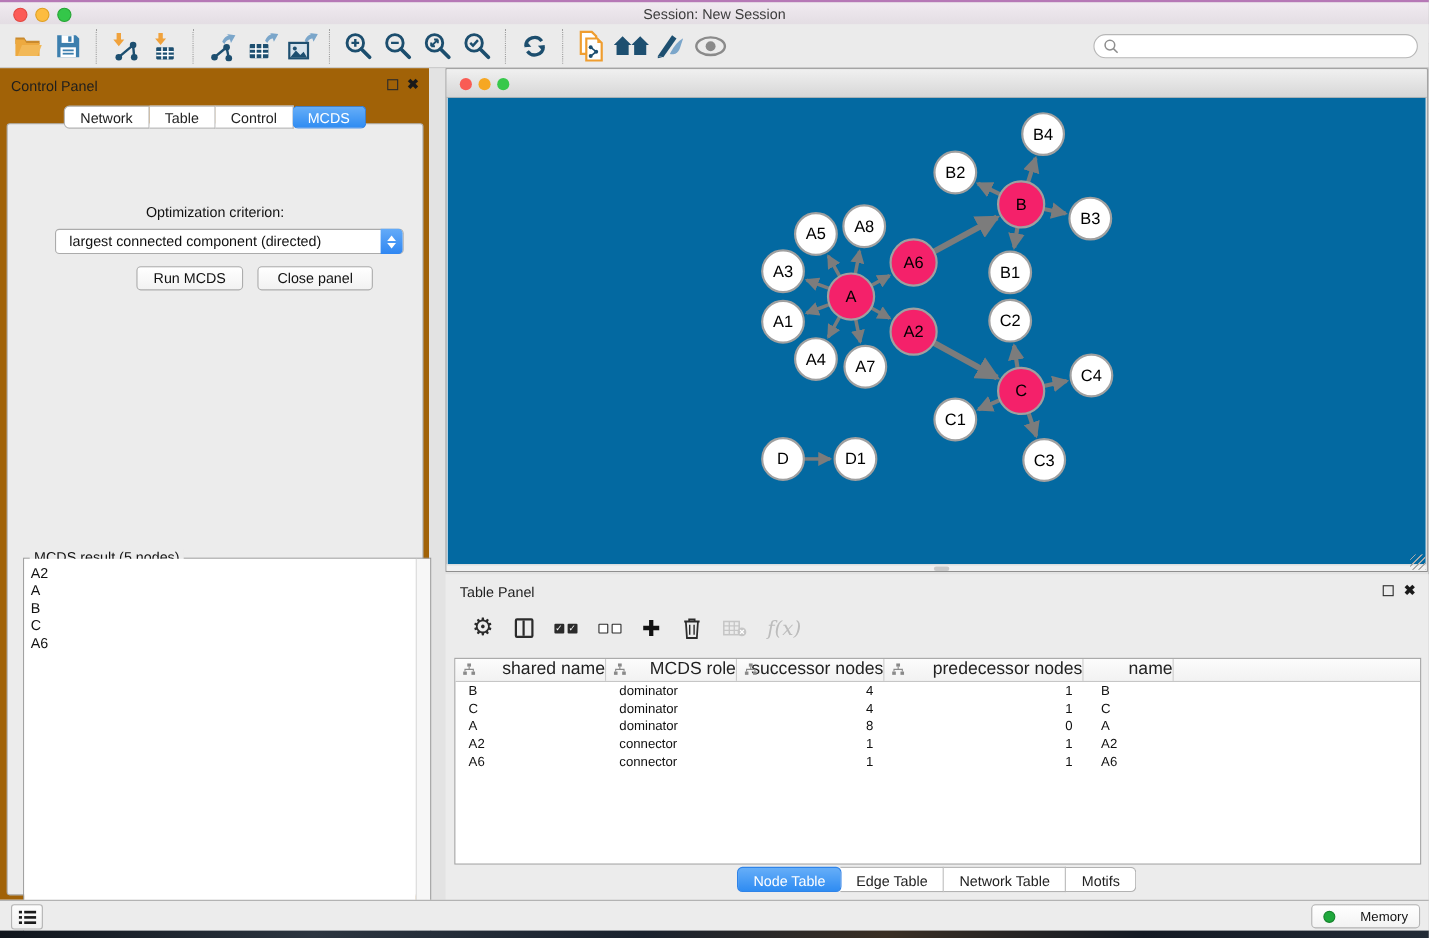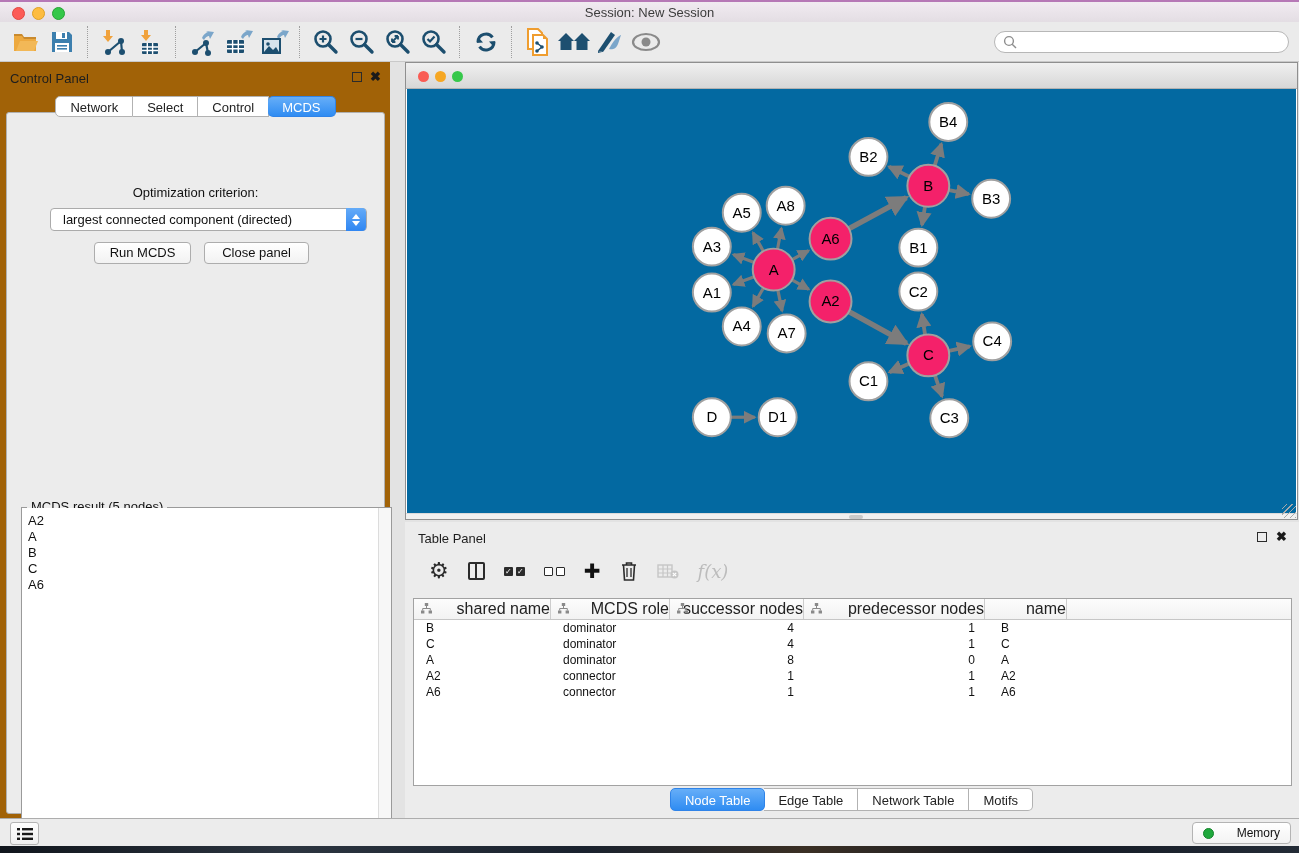--- a/index.html
+++ b/index.html
@@ -36,21 +36,21 @@
   .seg:last-child{border-radius:0 5px 5px 0;}
   .seg.sel{background:linear-gradient(#66aef8,#2f8cf2);color:#fff;border-color:#2f83e8;border-radius:5px;margin:0 -1px;position:relative;}
   .opt-label{position:absolute;left:0;right:0;top:72px;text-align:center;font-size:13px;color:#111;}
   .dropdown{position:absolute;left:43px;top:95px;width:317px;height:23px;background:#fff;border:1px solid #ababab;
     border-radius:4px;box-sizing:border-box;font-size:13px;color:#111;line-height:21px;padding-left:12px;}
   .dd-step{position:absolute;right:0;top:-1px;width:20px;height:23px;background:linear-gradient(#64abf8,#2f86f2);
     border-radius:0 4px 4px 0;display:flex;flex-direction:column;align-items:center;justify-content:center;gap:2px;}
   .dd-up{width:0;height:0;border-left:4px solid transparent;border-right:4px solid transparent;border-bottom:5px solid #fff;}
   .dd-dn{width:0;height:0;border-left:4px solid transparent;border-right:4px solid transparent;border-top:5px solid #fff;}
   .pbtn{position:absolute;top:129px;height:22px;background:linear-gradient(#ffffff,#f2f2f2);border:1px solid #adadad;
-    border-radius:4px;font-size:13px;color:#111;text-align:center;line-height:20px;box-sizing:border-box;}
+    border-radius:4px;font-size:13px;color:#111;text-align:center;line-height:20px;box-sizing:border-box;margin-left:30px;}
   .fieldset{position:absolute;left:14px;width:369px;top:394px;height:345px;border:1px solid #9a9a9a;}
   .legend{position:absolute;top:-9px;left:5px;background:#ececec;padding:0 4px;font-size:13px;color:#111;}
   .mcds-list{position:absolute;left:0;right:13px;top:0;bottom:0;background:#fff;padding:5px 0 0 6px;box-sizing:border-box;}
   .mcds-item{font-size:13px;color:#111;line-height:16px;}
   .vtrack{position:absolute;right:0;top:0;bottom:0;width:13px;background:#f7f7f7;border-left:1px solid #dcdcdc;box-sizing:border-box;}
   
   .net-window{position:absolute;left:405px;top:62px;width:893px;height:458px;background:#fff;
     border:1px solid #8f8f8f;box-sizing:border-box;}
   .net-titlebar{position:absolute;left:0;right:0;top:0;height:26px;background:linear-gradient(#f0f0f0,#d7d7d7);
     border-bottom:1px solid #b2b2b2;box-sizing:border-box;}
@@ -257,21 +257,21 @@
   </div>
 
   <div class="control-panel">
     <div class="panel-head">
       <span class="panel-title">Control Panel</span>
       <span class="ph-ico float-box" style="right:28px;"></span>
       <span class="ph-ico close-x" style="right:9px;">✖</span>
     </div>
     <div class="seg-row">
         <span class="seg">Network</span>
-        <span class="seg">Select</span>
+        <span class="seg">Table</span>
         <span class="seg">Control</span>
         <span class="seg sel">MCDS</span>
       </div>
     <div class="cp-body">
       <div class="opt-label">Optimization criterion:</div>
       <div class="dropdown">
         <span>largest connected component (directed)</span>
         <span class="dd-step">
             <span class="dd-up"></span>
             <span class="dd-dn"></span>

